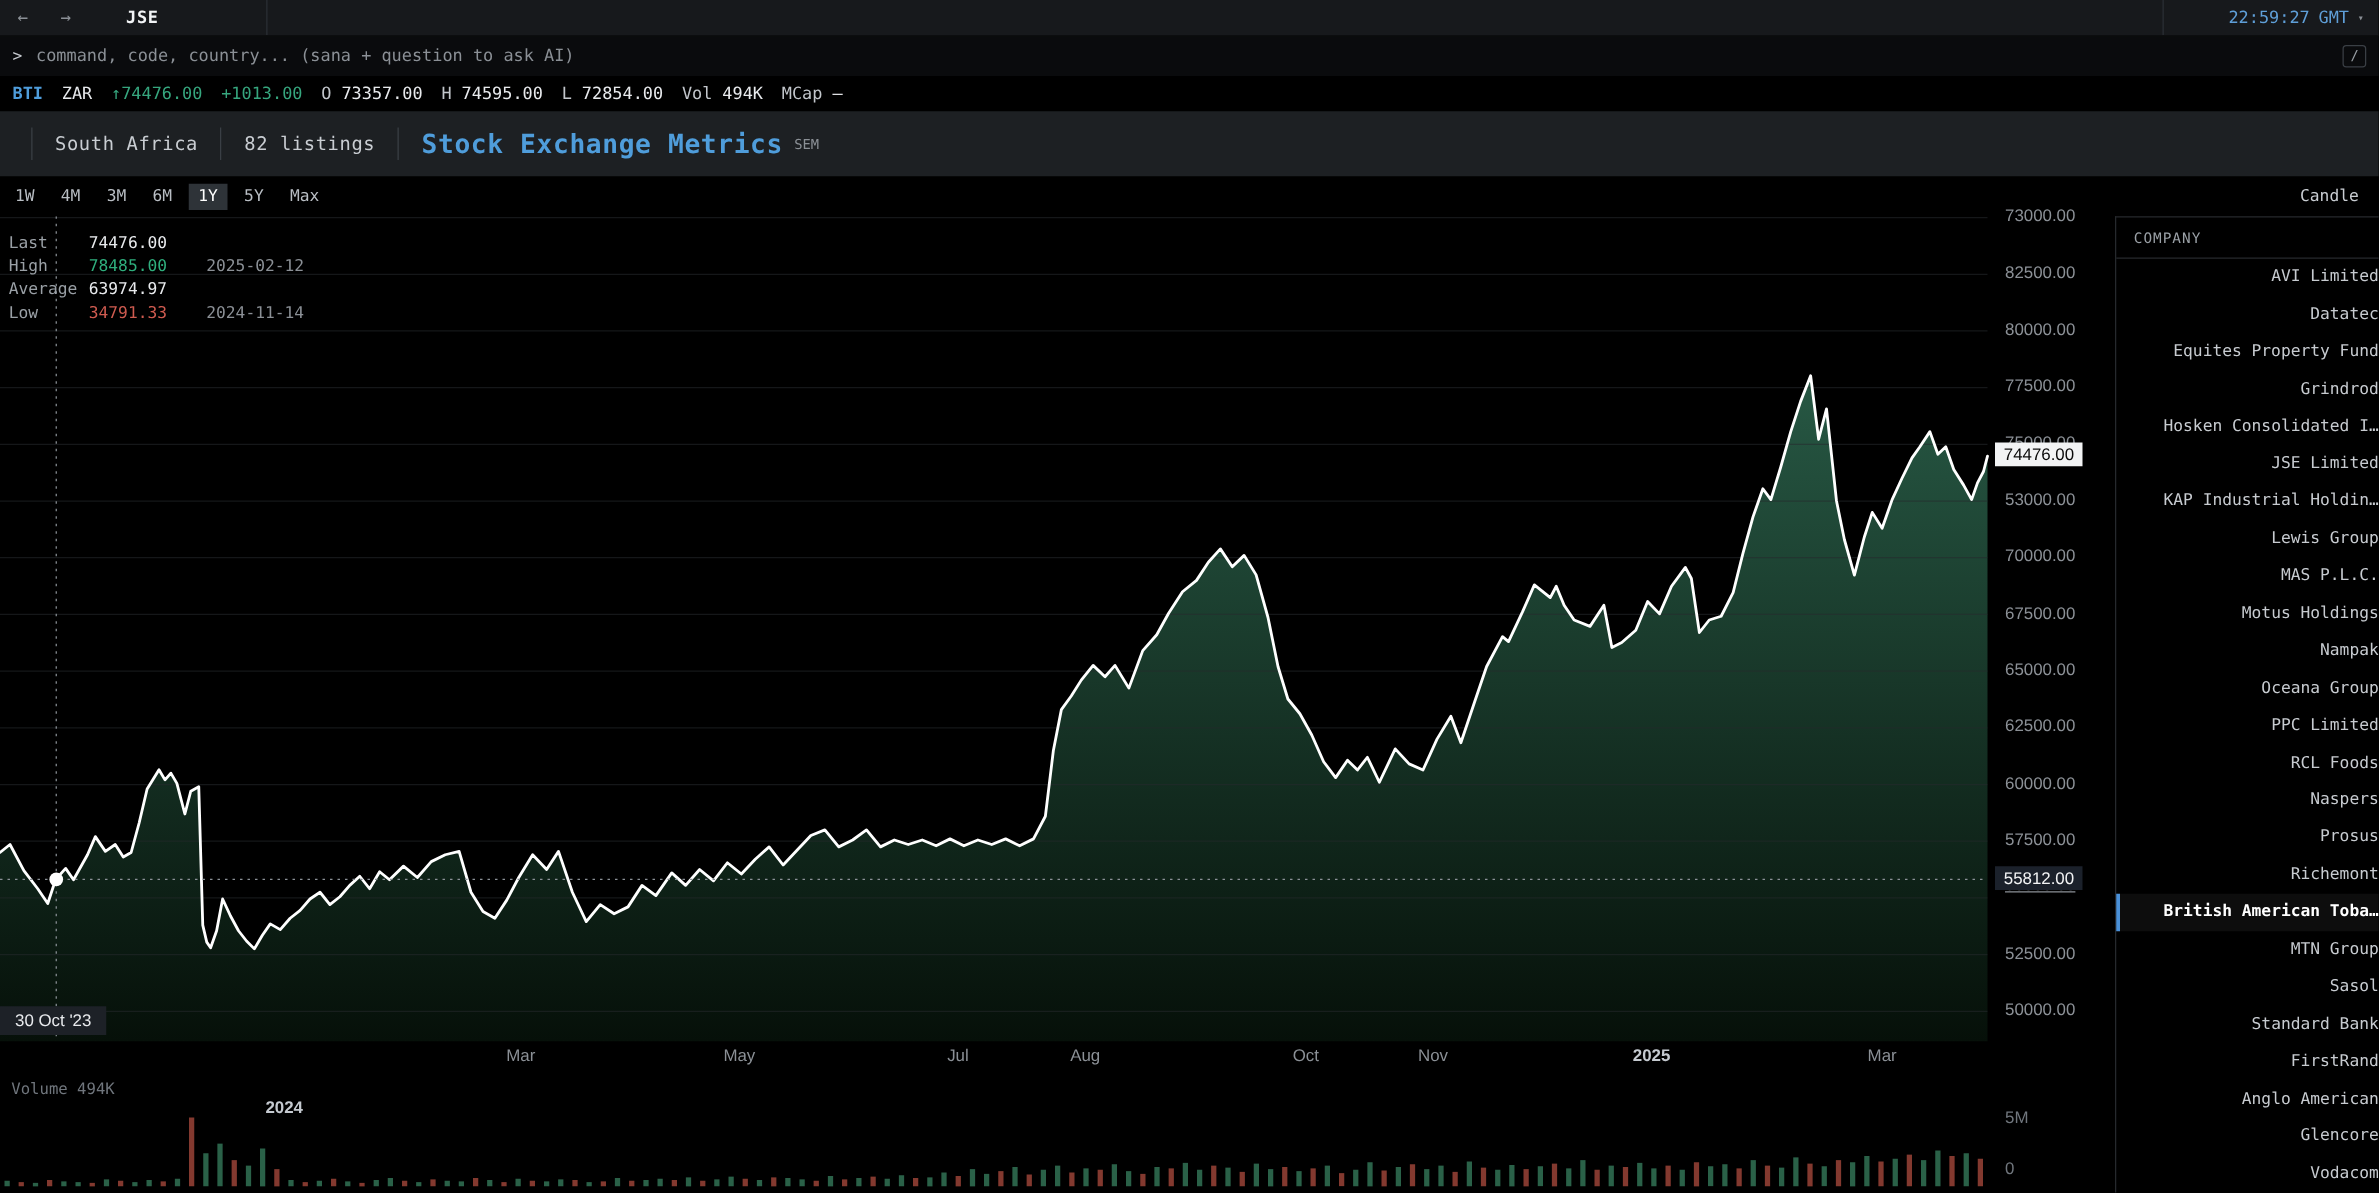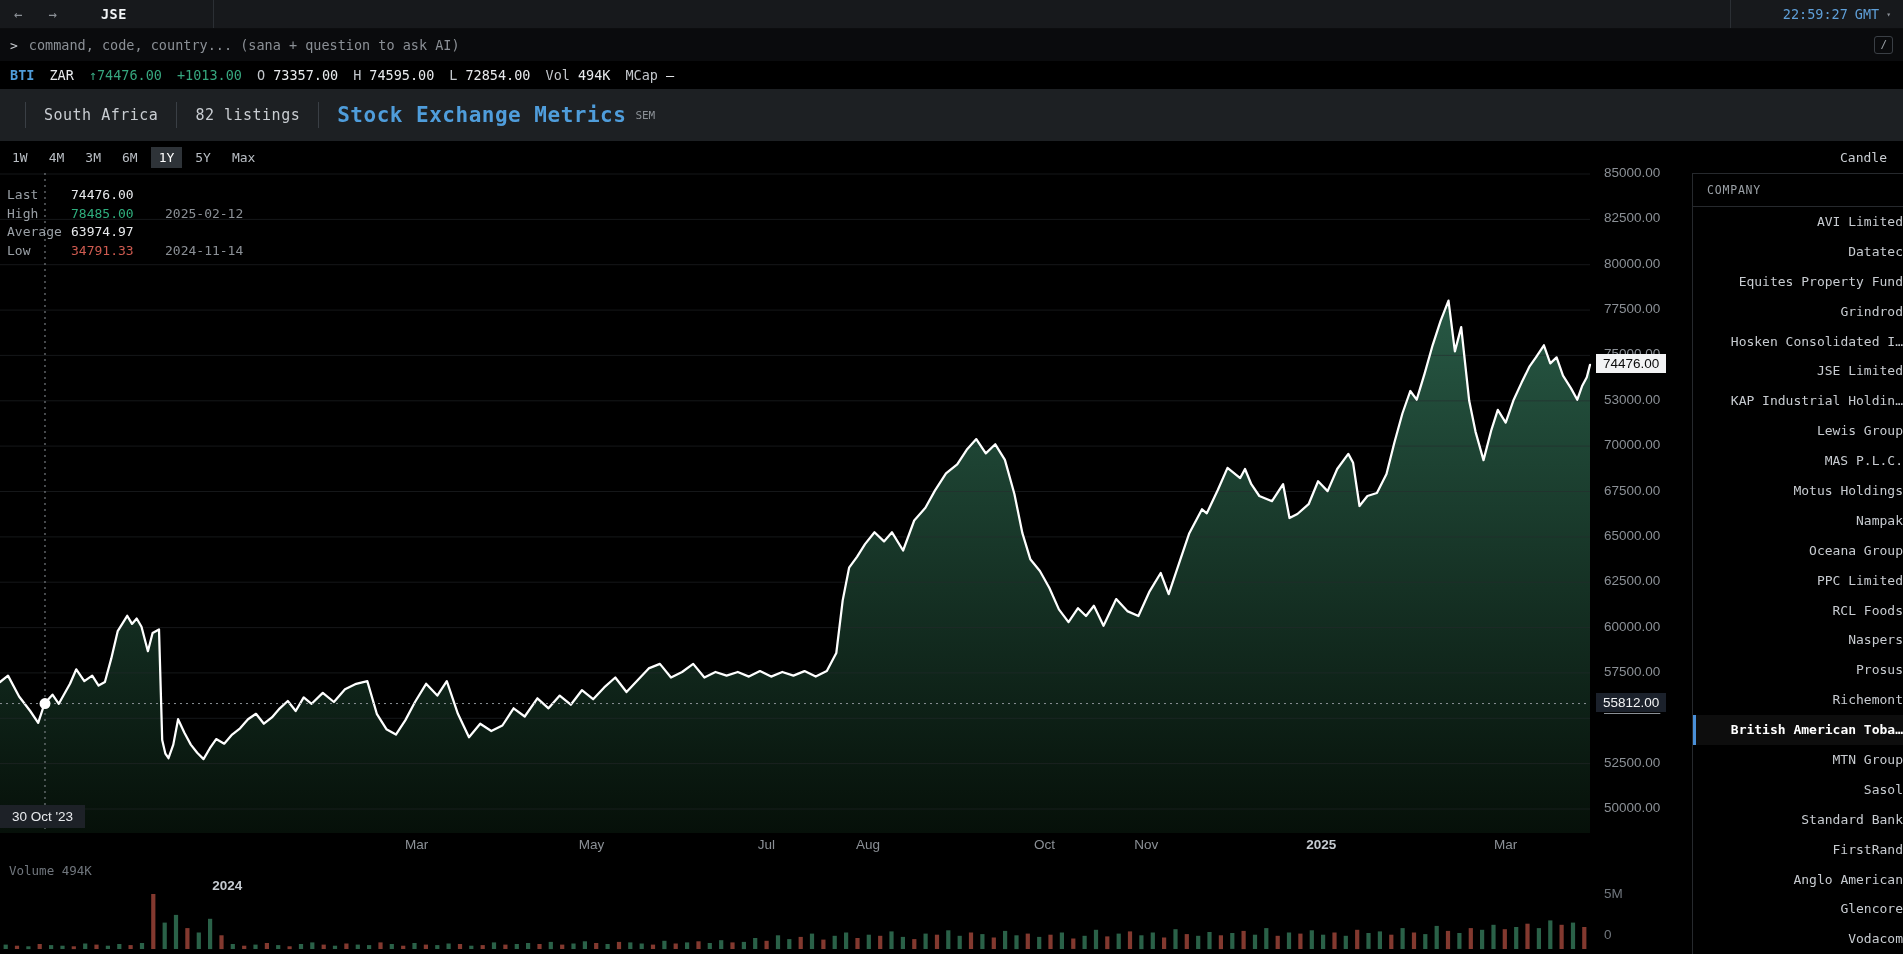--- a/index.html
+++ b/index.html
@@ -319,21 +319,21 @@
           <span class="v-white">63974.97</span>
           <span></span>
         </div>
       <div class="row">
           <span class="lbl">Low</span>
           <span class="v-red">34791.33</span>
           <span class="date">2024-11-14</span>
         </div>
     </div>
     <div class="vol-label">Volume 494K</div>
-  <div class="ylbl" style="top: -8px;">85000.00</div>
+  <div class="ylbl" style="top: -8px;">73000.00</div>
       <div class="ylbl" style="top: 37.3571px;">82500.00</div>
       <div class="ylbl" style="top: 82.7143px;">80000.00</div>
       <div class="ylbl" style="top: 128.071px;">77500.00</div>
       <div class="ylbl" style="top: 173.429px;">75000.00</div>
       <div class="ylbl" style="top: 218.786px;">53000.00</div>
       <div class="ylbl" style="top: 264.143px;">70000.00</div>
       <div class="ylbl" style="top: 309.5px;">67500.00</div>
       <div class="ylbl" style="top: 354.857px;">65000.00</div>
       <div class="ylbl" style="top: 400.214px;">62500.00</div>
       <div class="ylbl" style="top: 445.571px;">60000.00</div>

